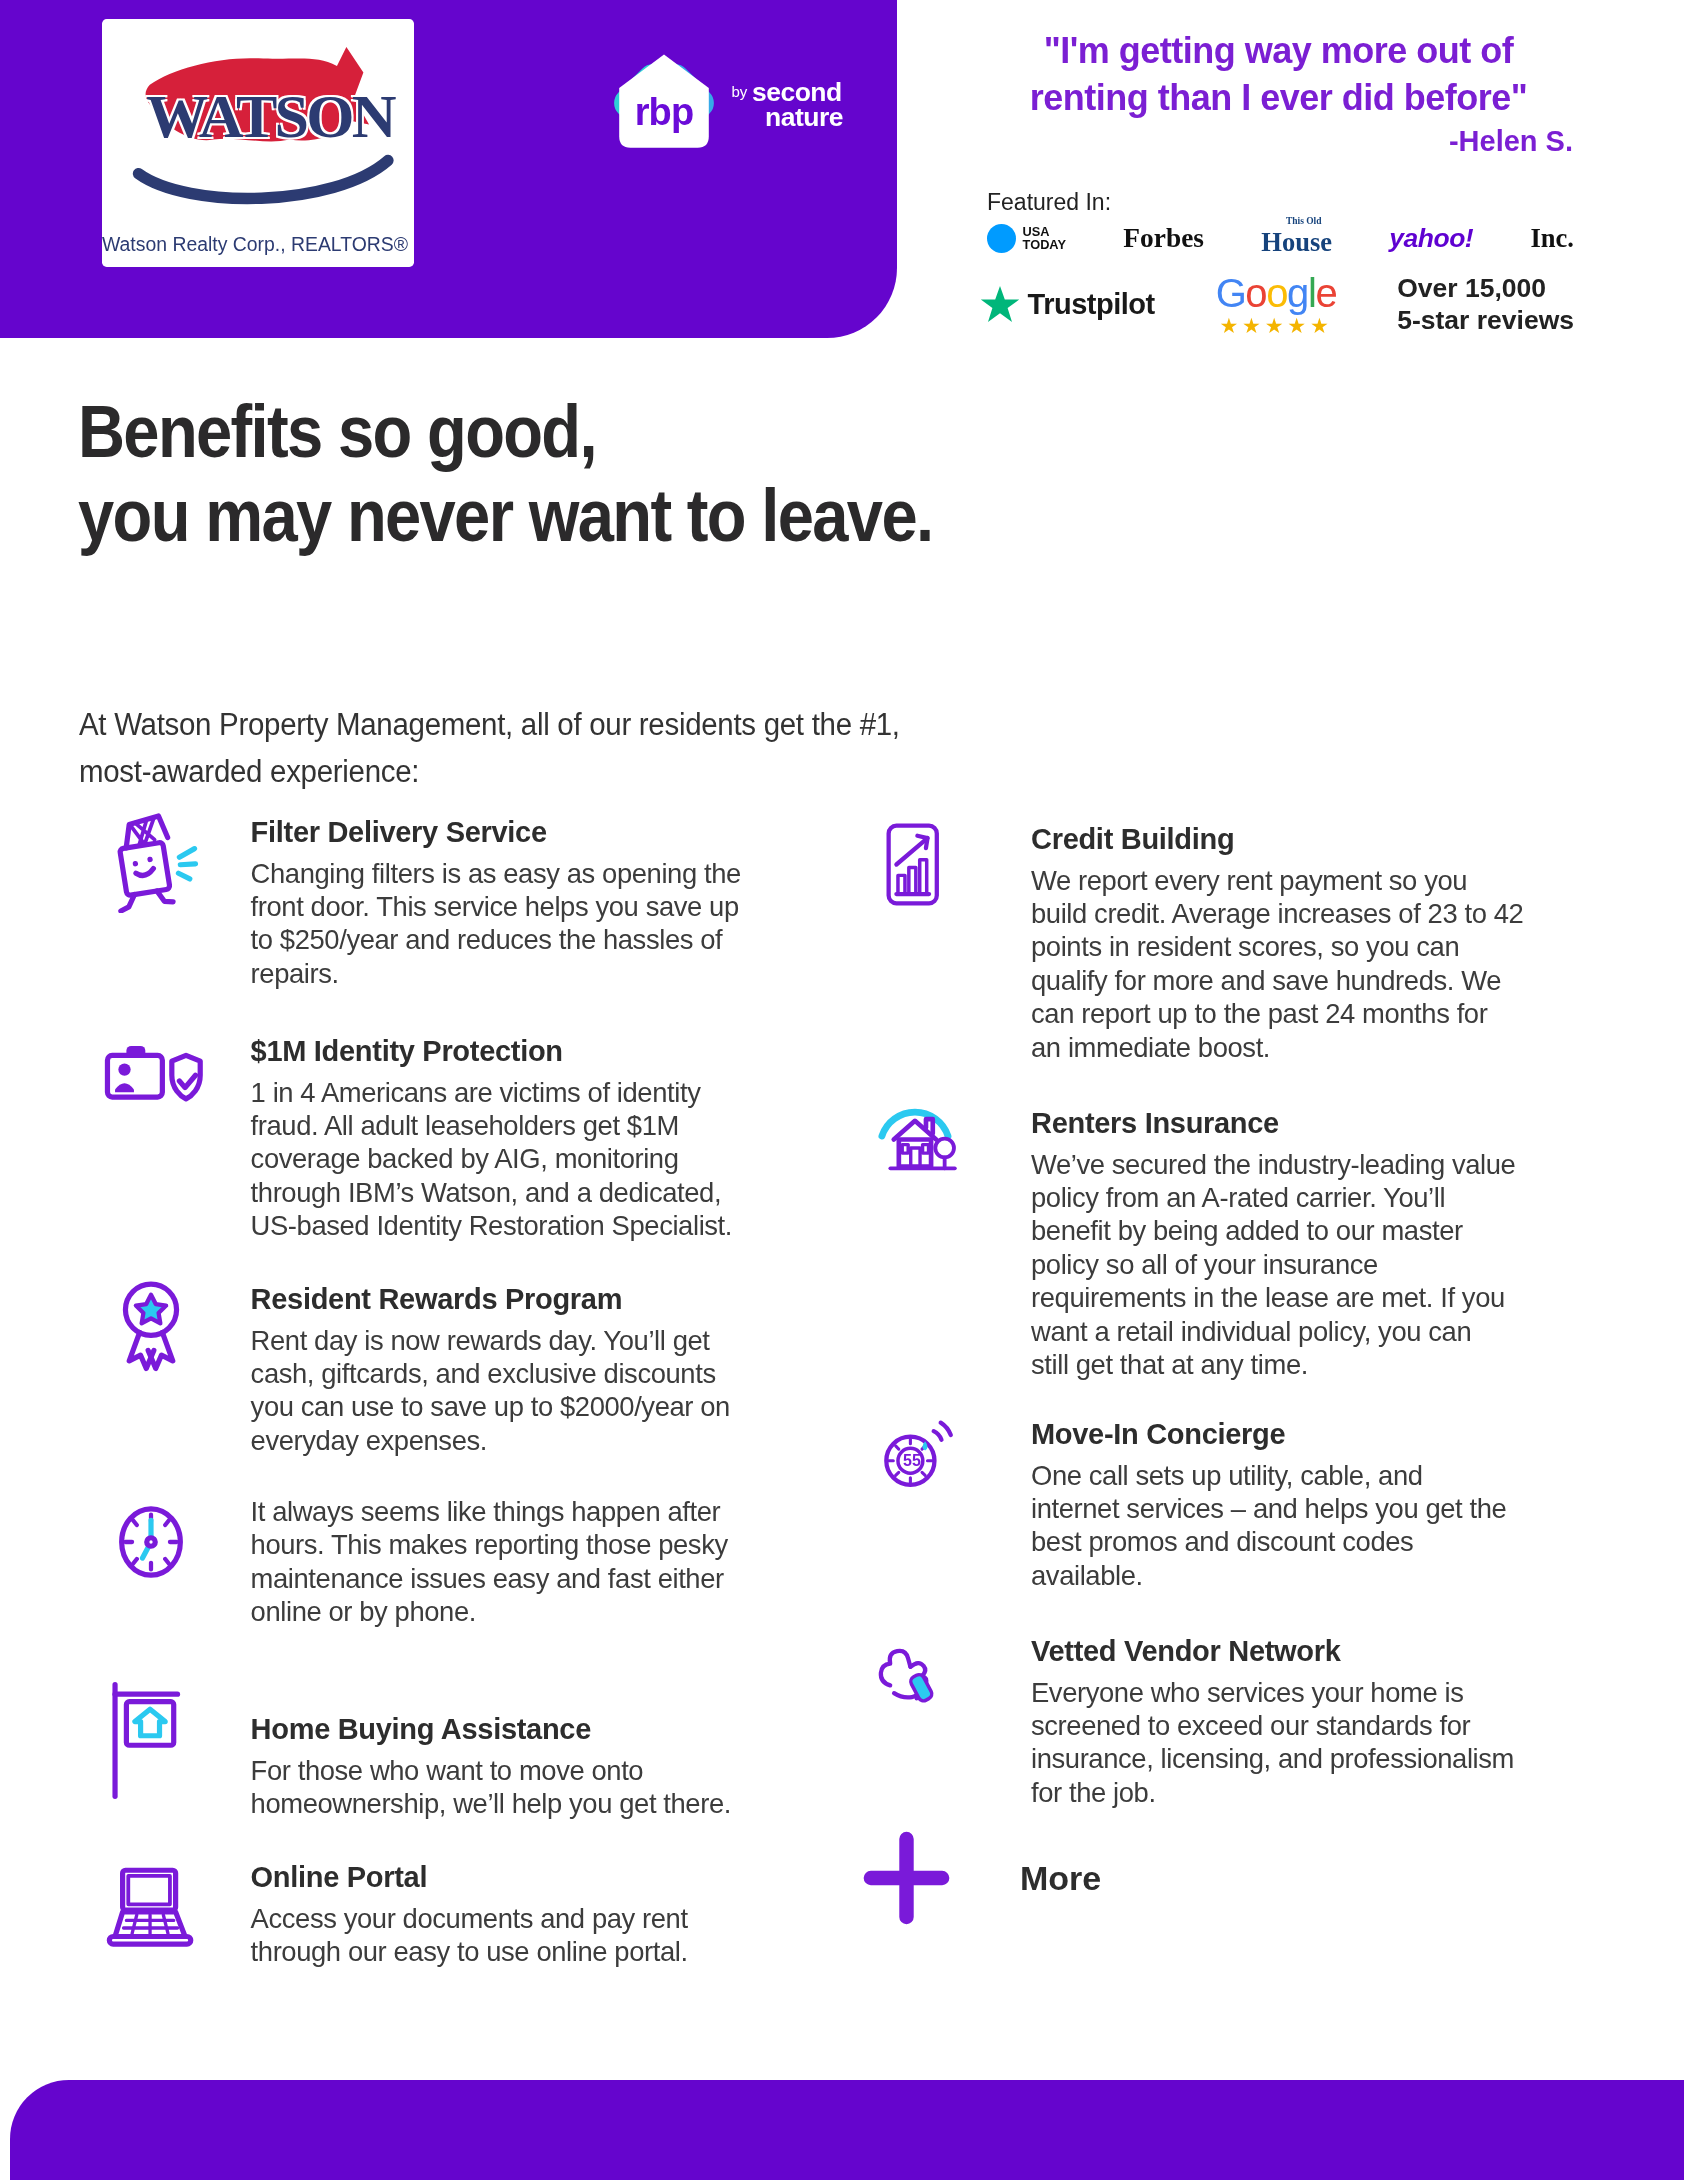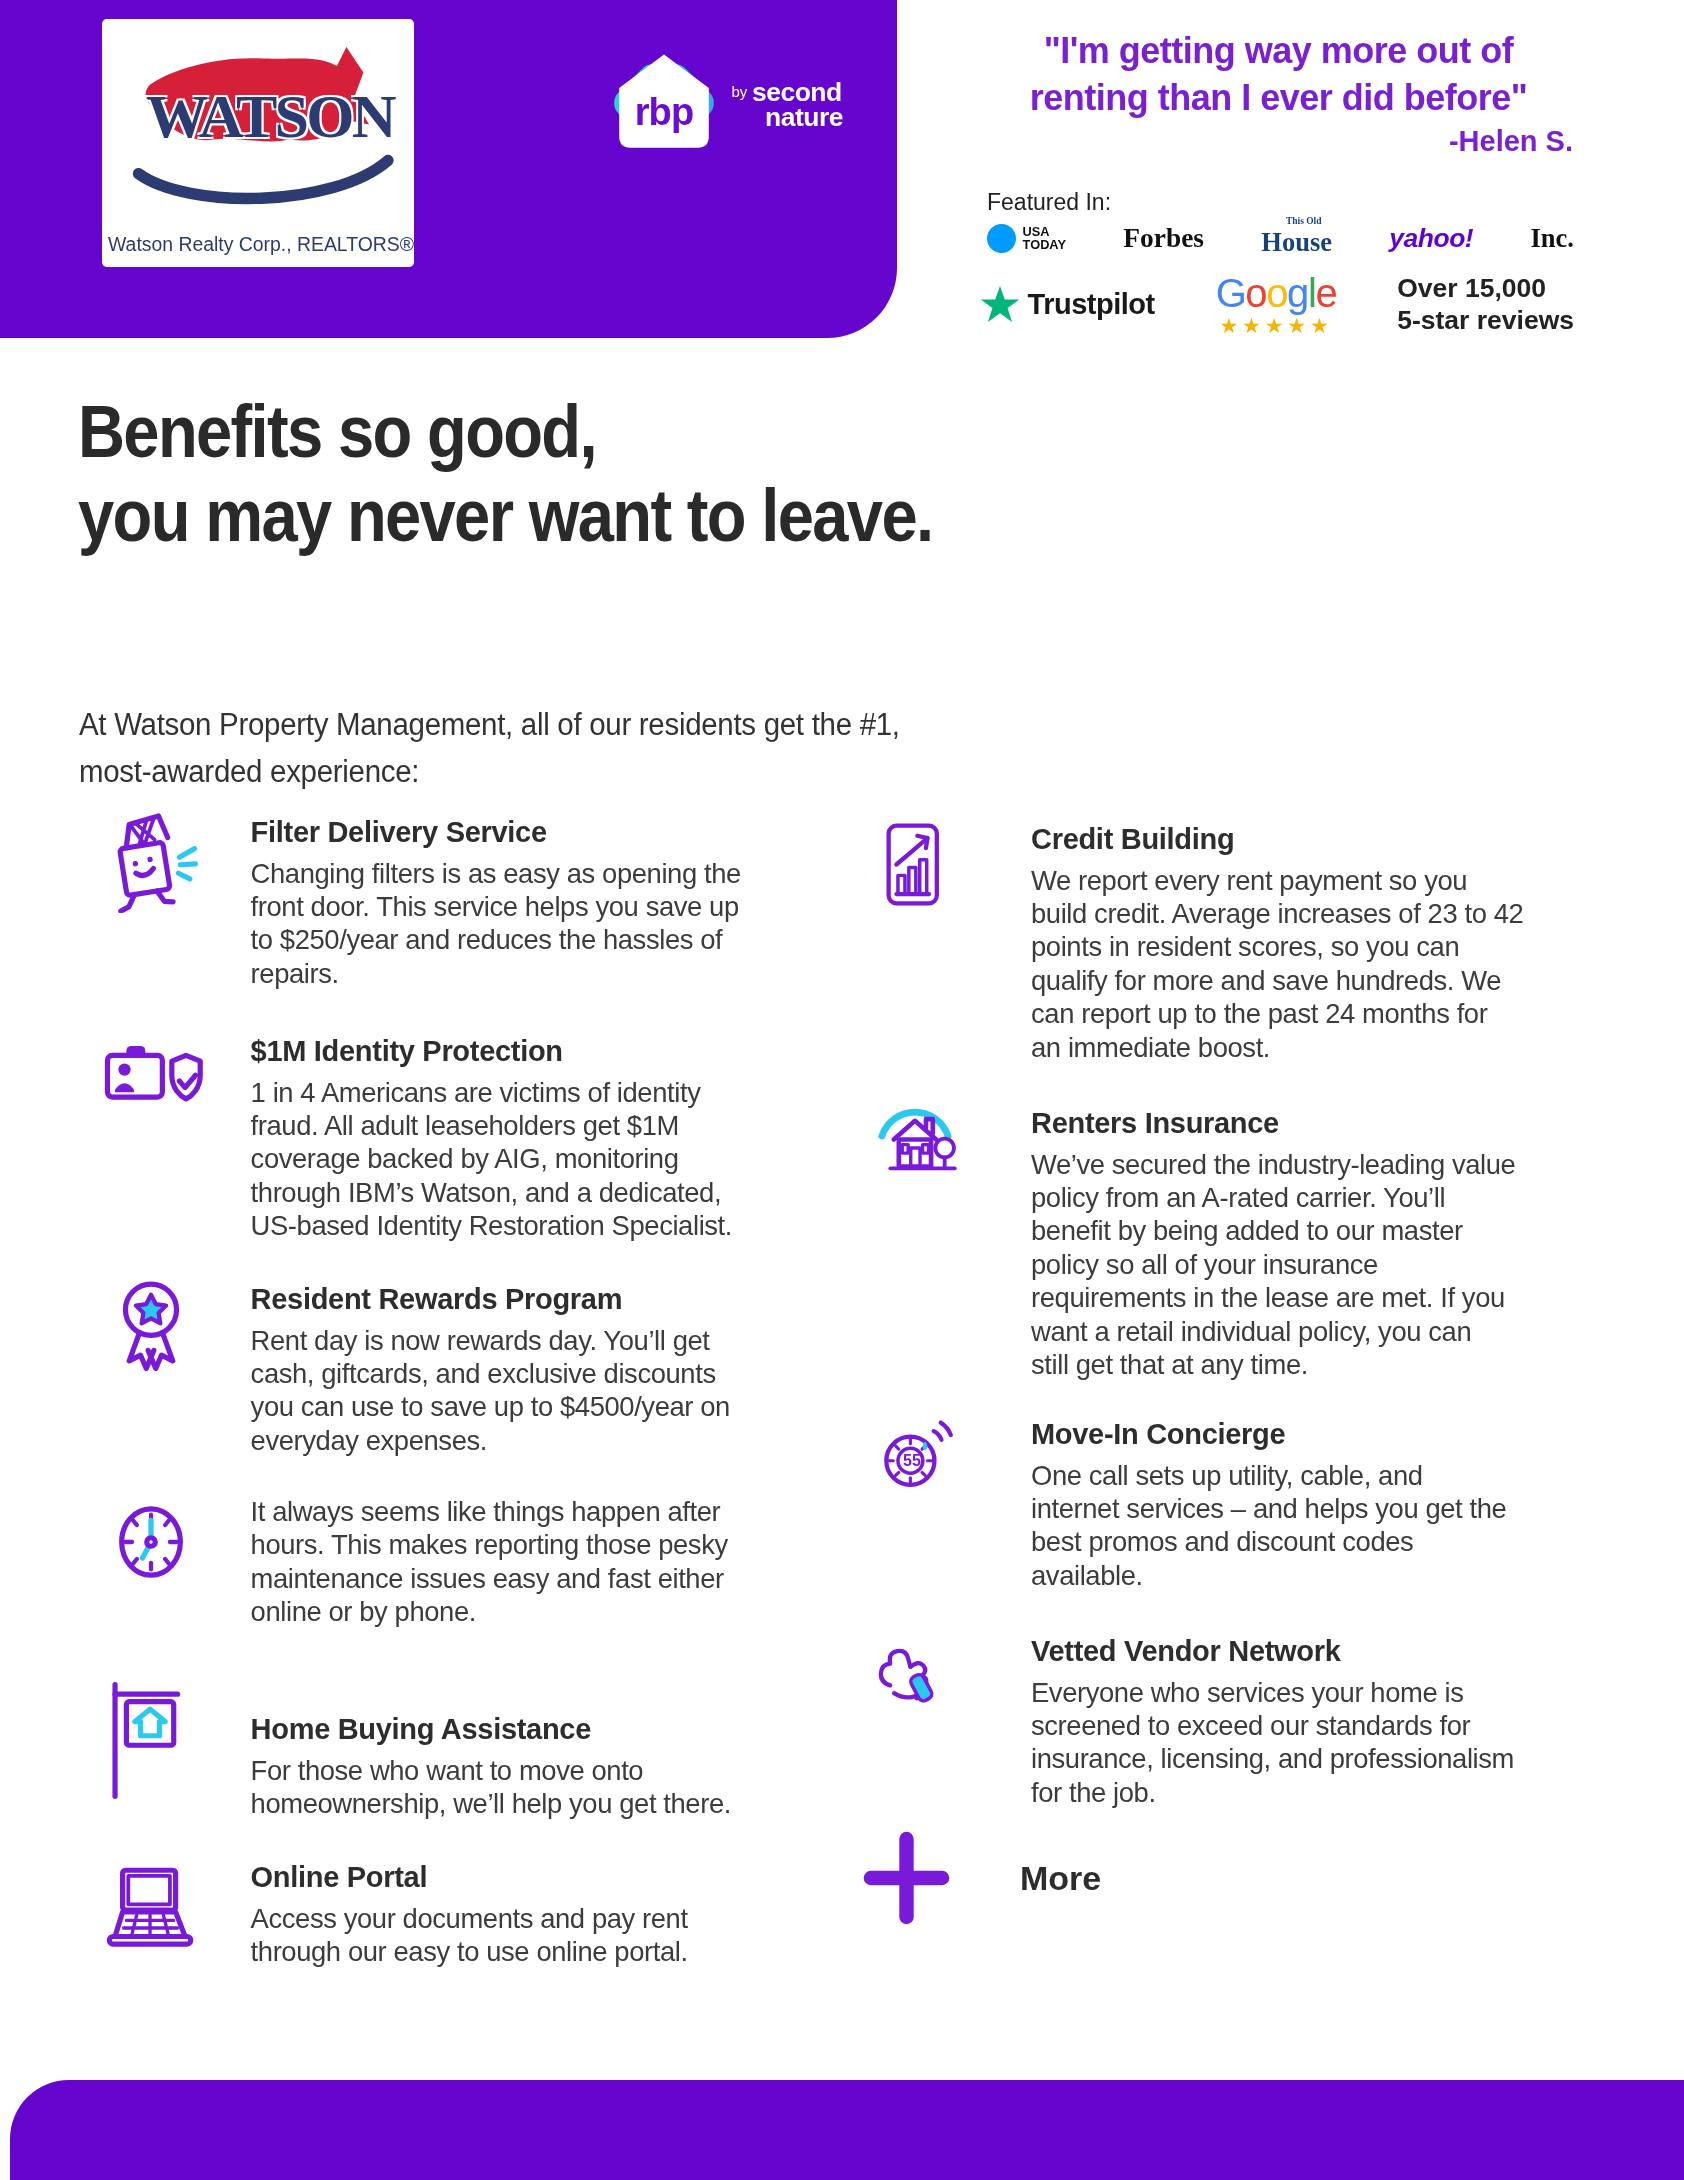--- a/index.html
+++ b/index.html
@@ -16,21 +16,21 @@
 
   
   .header-panel{position:absolute;left:0;top:0;width:897px;height:338px;background:var(--purple);
                 border-bottom-right-radius:70px;}
   .watson-card{position:absolute;left:102px;top:19px;width:312px;height:248px;background:#fff;border-radius:4.7px;}
   .watson-svg{position:absolute;left:9.5px;top:11.4px;}
   .watson-word{position:absolute;left:0;right:0;top:62px;text-align:center;
                font-family:"Liberation Serif","DejaVu Serif",serif;font-weight:bold;font-size:62px;
                color:#2C3B72;letter-spacing:-2.8px;
                text-shadow:1.9px 1.9px 0 #fff,-1.9px -1.9px 0 #fff,1.9px -1.9px 0 #fff,-1.9px 1.9px 0 #fff;padding-left:24px;}
-  .watson-sub{position:absolute;left:0;right:0;bottom:11.4px;text-align:right;font-size:19.4px;color:#2C3B72;}
+  .watson-sub{position:absolute;left:0;right:0;bottom:11.4px;text-align:left;font-size:19.4px;color:#2C3B72;}
   .header-title{position:absolute;left:79px;top:254px;font-size:46px;font-weight:bold;color:#fff;letter-spacing:0.2px;}
 
   .rbp{position:absolute;left:608px;top:47px;display:flex;align-items:center;gap:11.4px;}
   .rbp-mark{position:relative;width:112px;height:112px;flex:none;}
   .rbp-label{position:absolute;left:0;top:44px;width:112px;text-align:center;font-size:38px;font-weight:bold;
              color:#6A0BD8;letter-spacing:-0.9px;}
   .rbp-text{color:#fff;display:flex;align-items:flex-start;gap:4.7px;margin-top:3.8px;}
   .rbp-by{font-size:15px;margin-top:2.8px;}
   .rbp-sn{font-size:26.5px;font-weight:bold;line-height:0.95;letter-spacing:-0.5px;}
   .rbp-sn .sn2{margin-left:13.2px;}
@@ -229,21 +229,21 @@
         <circle cx="56" cy="42" r="27"></circle>
         <path d="M56,26 l5,10 11,1.6 -8,7.8 1.9,11 -9.9,-5.2 -9.9,5.2 1.9,-11 -8,-7.8 11,-1.6 Z" fill="#2BC9F0" stroke-width="4.5"></path>
         <path d="M44,66 L33,96 l12,-6 6,14 8,-19"></path>
         <path d="M68,66 L79,96 l-12,-6 -6,14 -8,-19"></path>
       </svg>
     </div>
     <div class="b-text">
       <div class="b-title">Resident Rewards Program</div>
       <div class="b-body">Rent day is now rewards day. You’ll get
 cash, giftcards, and exclusive discounts
-you can use to save up to $4500/year on
+you can use to save up to $2000/year on
 everyday expenses.</div>
     </div>
   </div>
 
   <div class="benefit left" style="left:90px;top:1495px;width:729px">
     <div class="b-icon" style="margin-top:-5.7px">
       <svg class="icon-svg" width="106" height="106" viewBox="0 0 112 112">
         <ellipse cx="56" cy="56" rx="31" ry="35"></ellipse>
         <path d="M56,27 v7 M56,85 v-7 M83,56 h-7 M29,56 h7 M75,33 l-4,5 M37,33 l4,5 M75,79 l-4,-5 M37,79 l4,-5" stroke-width="4.5"></path>
         <path d="M56,56 V33 M56,56 L47,73" stroke="#2BC9F0"></path>

